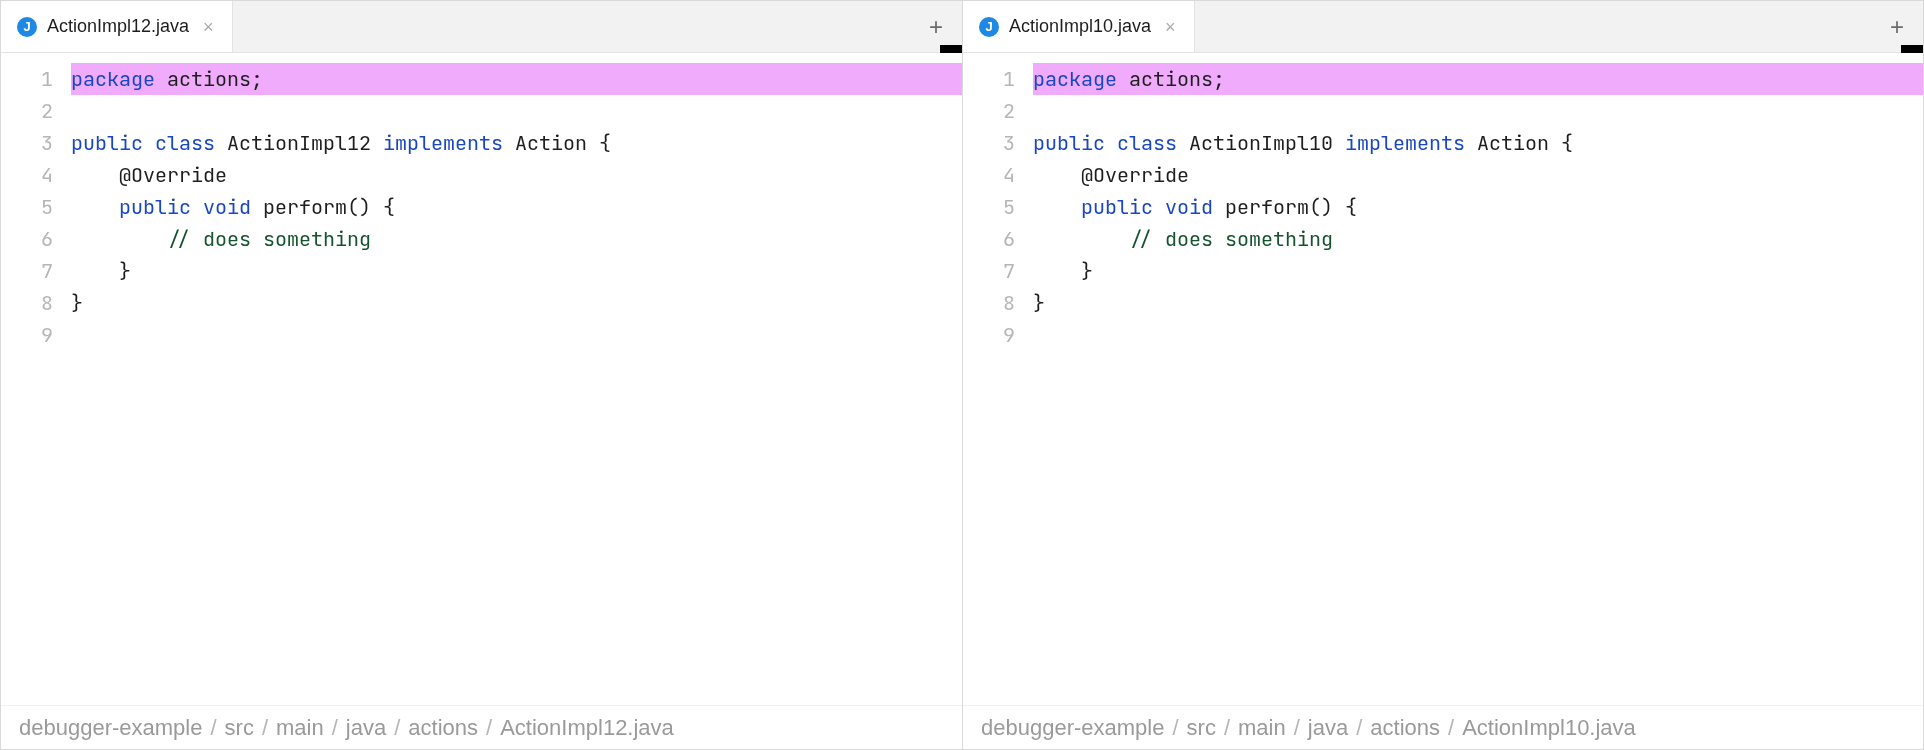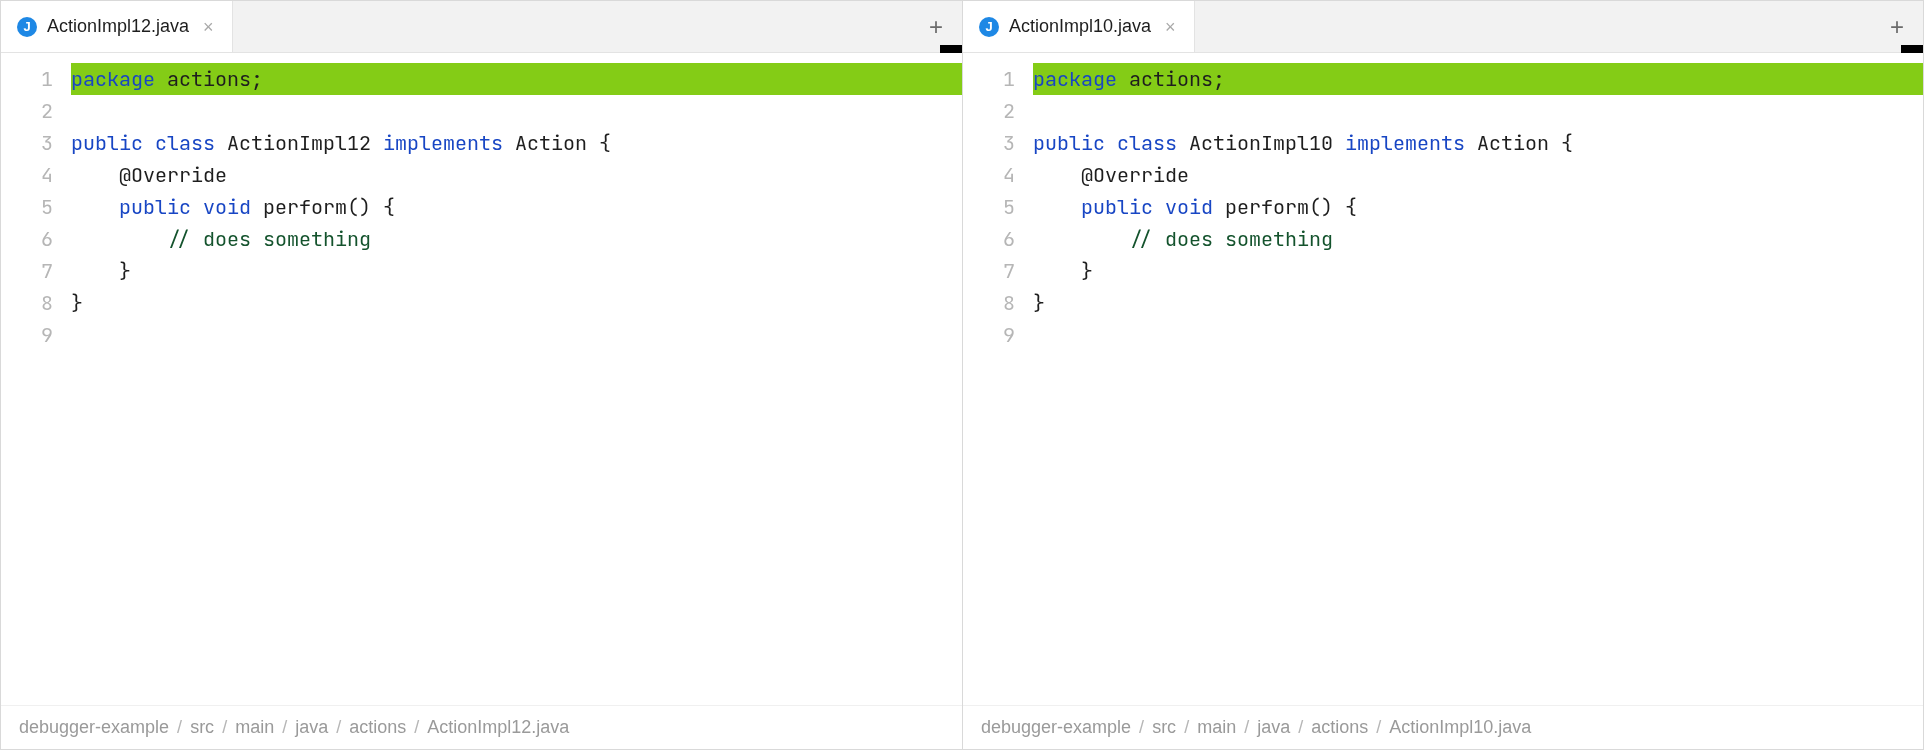--- a/index.html
+++ b/index.html
@@ -92,31 +92,31 @@
     padding-right: 18px;
     user-select: none;
   }
   .gutter div { height: 32px; }
   .code {
     flex: 1;
     color: #1e1e1e;
     white-space: pre;
   }
   .code .row { height: 32px; display: block; }
-  .code .row.hl { background: #84cc16; }
+  .code .row.hl { background: #f0abfc; }
   .kw { color: #1846c4; }
   .cm { color: #14532d; }
   .breadcrumb {
     height: 44px;
     display: flex;
     align-items: center;
     gap: 8px;
     padding: 0 18px;
     color: #9a9a9a;
-    font-size: 18px;
+    font-size: 22px;
     border-top: 1px solid #f0f0f0;
     user-select: none;
     white-space: nowrap;
     overflow: hidden;
   }
   .breadcrumb .sep { color: #b6b6b6; }
   .breadcrumb .seg { cursor: pointer; }
 </style>
 </head>
 <body>

